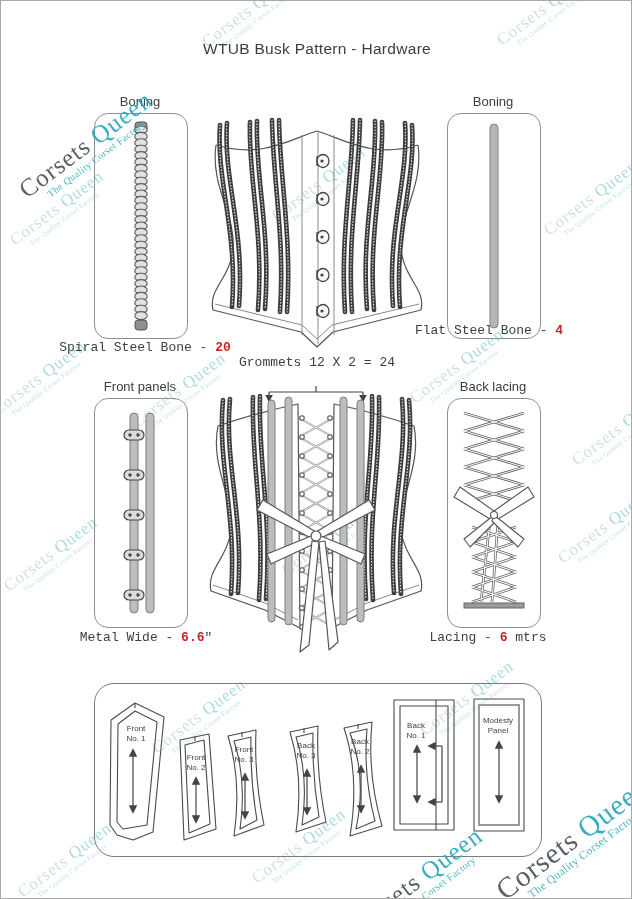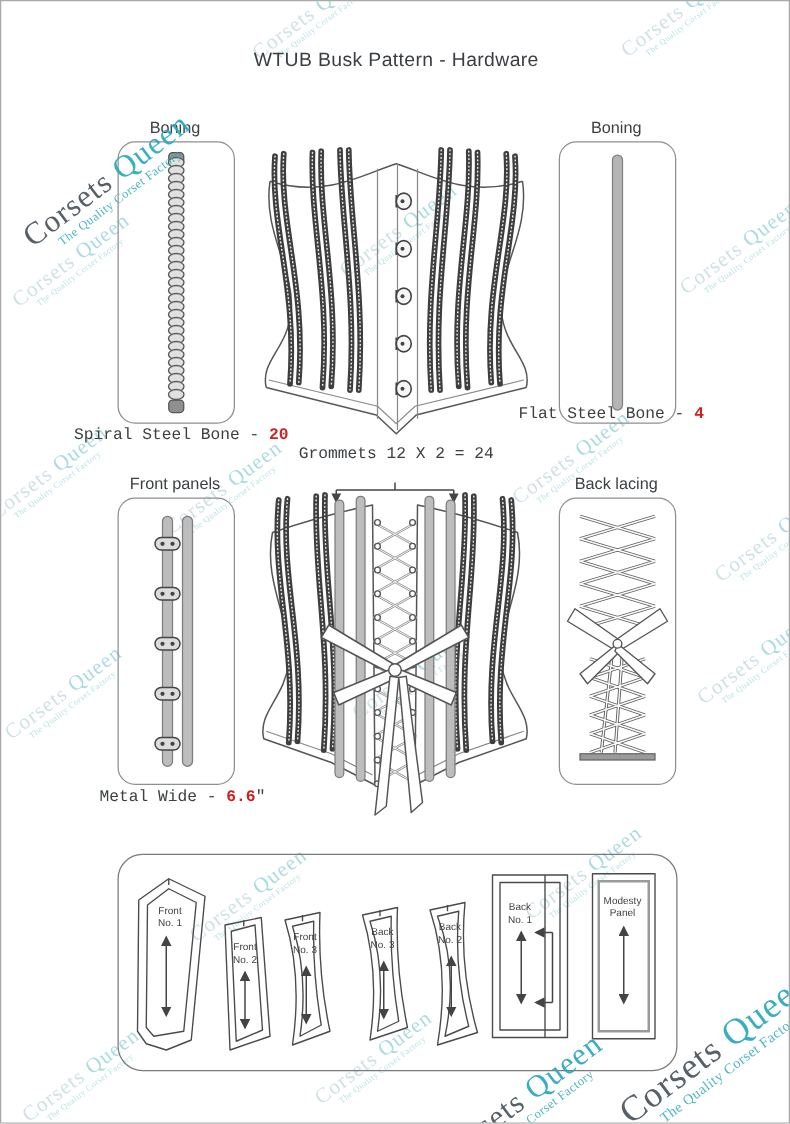--- a/index.html
+++ b/index.html
@@ -451,20 +451,23 @@
         <g fill="#ffffff" stroke="#555" stroke-width="1.1" stroke-linejoin="round">
           <path d="M46,112 L12,88 L6,98 L42,120 Z"></path>
           <path d="M46,112 L80,88 L86,98 L50,120 Z"></path>
           <path d="M46,116 L16,140 L22,148 L48,122 Z"></path>
           <path d="M46,116 L76,140 L70,148 L44,122 Z"></path>
           <circle cx="46" cy="116" r="3.5"></circle>
         </g>
         <rect x="16" y="204" width="60" height="5" fill="#9a9a9a" stroke="#666" stroke-width="1"></rect>
       </svg>
     </div>
+    <div class="caption" style="left:395px;top:629px;width:184px;">
+      <span>Lacing  - </span><span class="red">6</span><span> mtrs</span>
+    </div>
 
 
     <div class="pattern-box" style="left:93px;top:682px;width:446px;height:172px;">
       <svg width="446" height="172" viewBox="0 0 446 172">
         <defs>
           <marker id="gA" viewBox="0 0 10 10" refX="8" refY="5" markerWidth="7" markerHeight="7" orient="auto-start-reverse">
             <path d="M0,0 L10,5 L0,10 Z" fill="#444"></path>
           </marker>
         </defs>
 

